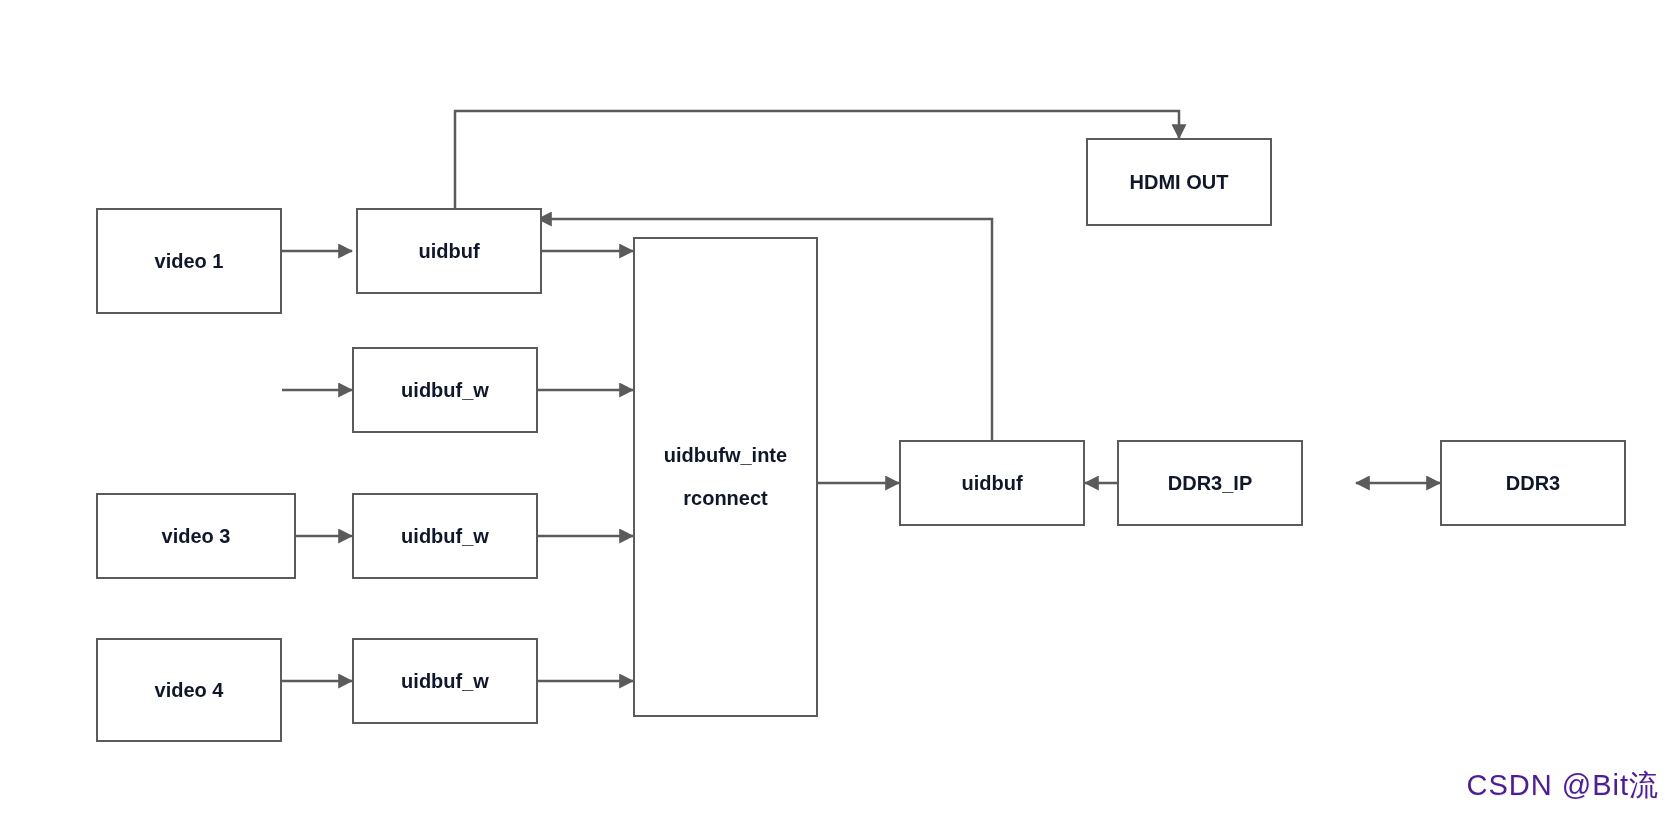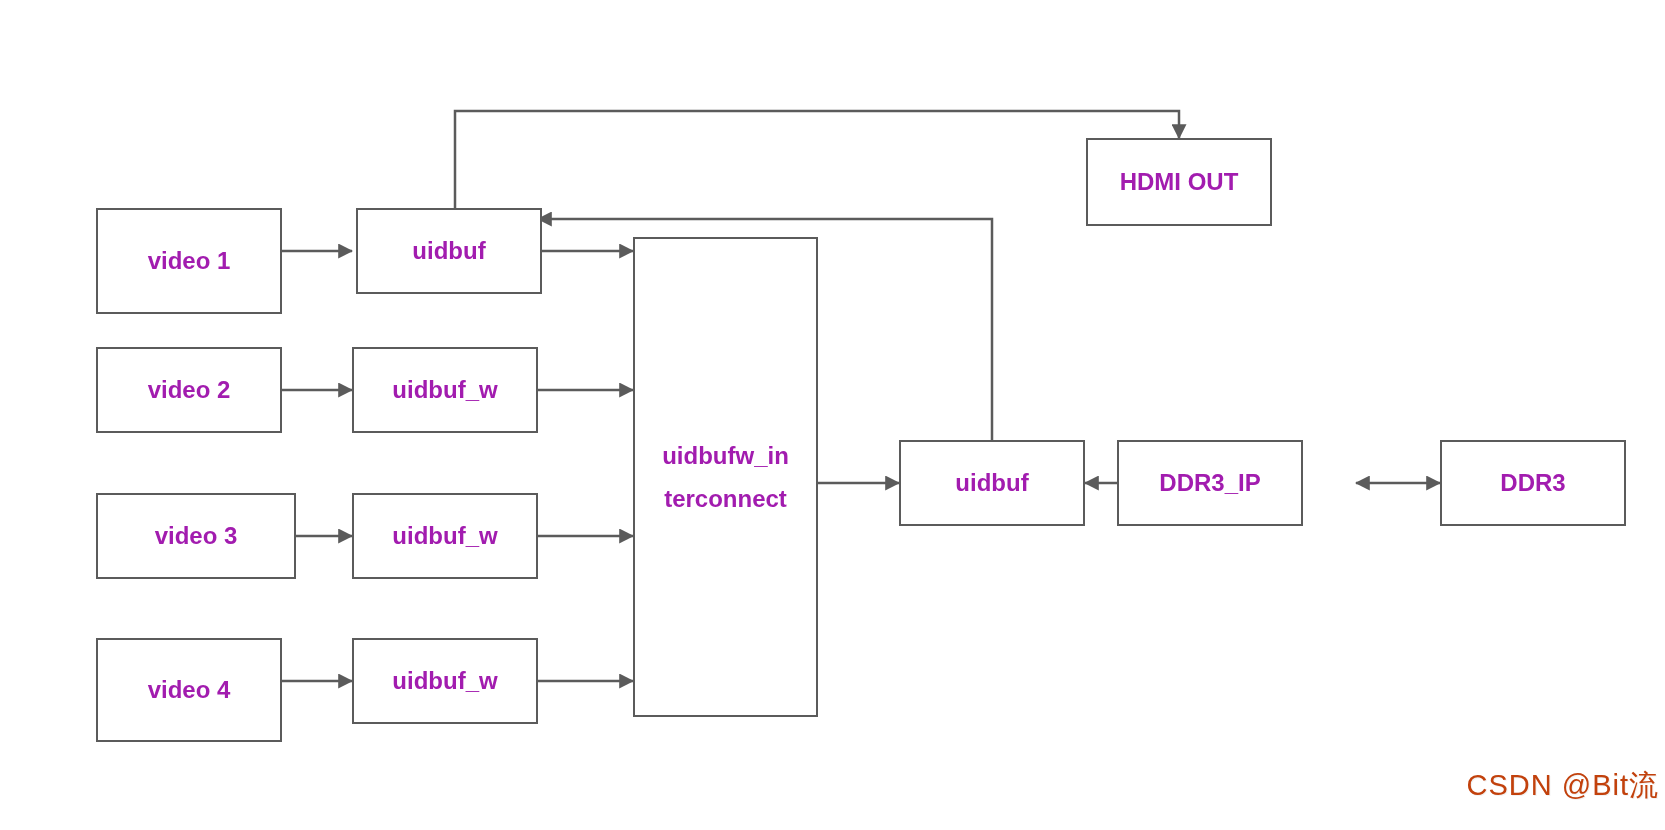--- a/index.html
+++ b/index.html
@@ -24,36 +24,36 @@
   .box {
     position: absolute;
     box-sizing: border-box;
     border: 2.5px solid #5b5b5b;
     background: #ffffff;
     display: flex;
     align-items: center;
     justify-content: center;
     text-align: center;
     font-weight: bold;
-    font-size: 24px;
-    color: #a21caf;
+    font-size: 20px;
+    color: #0f172a;
   }
   .box span { display: block; }
   .box.tall span {
     word-break: break-all;
     line-height: 43px;
     padding: 0 26px;
   }
   #watermark {
     position: absolute;
     right: 6px;
     top: 766px;
     font-size: 29px;
     letter-spacing: 1px;
-    color: #c2410c;
+    color: #4c1d95;
     text-shadow: 1px 1px 0 #f2f2f2;
     white-space: nowrap;
   }
 </style>
 </head>
 <body>
 
 <div id="stage">
 
   <svg id="wires" viewBox="0 0 1665 830" xmlns="http://www.w3.org/2000/svg">
@@ -76,23 +76,20 @@
     <path d="M818 483 H899" marker-end="url(#ah)"></path>
     <path d="M1085 483 H1170" marker-start="url(#ah)" marker-end="url(#ah)"></path>
     <path d="M1356 483 H1440" marker-start="url(#ah)" marker-end="url(#ah)"></path>
 
     <path d="M992 440 V219 H538" marker-end="url(#ah)"></path>
     <path d="M455 208 V111 H1179 V138" marker-end="url(#ah)"></path>
   </svg>
 
   <div class="box" style="left:96px;  top:208px; width:186px; height:106px">
     <span>video 1</span>
-  </div>
-  <div class="box" style="left:96px;  top:347px; width:186px; height:86px">
-    <span>video 2</span>
   </div>
   <div class="box" style="left:96px;  top:493px; width:200px; height:86px">
     <span>video 3</span>
   </div>
   <div class="box" style="left:96px;  top:638px; width:186px; height:104px">
     <span>video 4</span>
   </div>
 
   <div class="box" style="left:356px; top:208px; width:186px; height:86px">
     <span>uidbuf</span>

